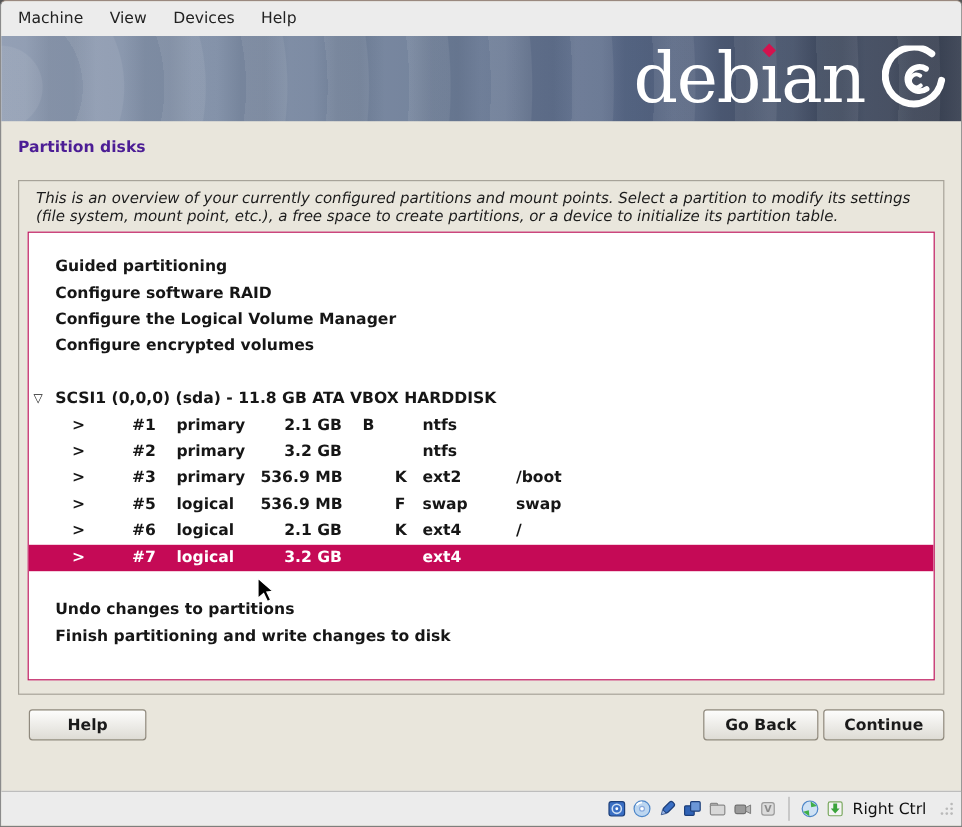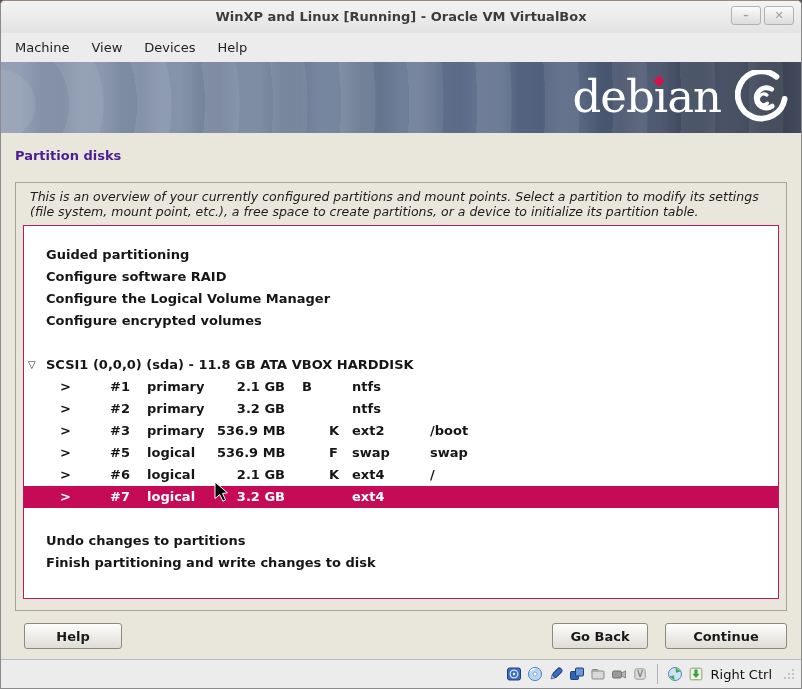--- a/index.html
+++ b/index.html
@@ -42,21 +42,21 @@
   .banner{
     position:relative; height:71px; flex:0 0 71px; overflow:hidden;
     background:
       repeating-radial-gradient(circle at 0% 60%, rgba(255,255,255,0.07) 0 34px, rgba(255,255,255,0) 35px 68px),
       repeating-linear-gradient(90deg, rgba(255,255,255,0.05) 0 20px, rgba(0,0,0,0.045) 40px 60px, rgba(255,255,255,0.05) 80px),
       linear-gradient(90deg,#8e9bb1 0%,#7e8da5 22%,#6d7d97 45%,#566685 66%,#424d63 86%,#3a4253 100%);
   }
   .wordmark{
     position:absolute; right:80px; top:2px;
     font-family:"DejaVu Serif","Liberation Serif",serif;
-    font-size:45px; line-height:66px; color:#fff; letter-spacing:-1px;
+    font-size:58px; line-height:66px; color:#fff; letter-spacing:-1px;
   }
   .iwrap{ position:relative; }
   .debian-dot{
     position:absolute; left:50%; top:7px; width:8px; height:8px; margin-left:-5px;
     background:#d4134e; transform:rotate(45deg);
   }
   .swirl{ position:absolute; right:12px; top:8px; }
 
   
   .content{ flex:1 1 auto; padding:0 14px; position:relative; }
@@ -96,52 +96,41 @@
   .button-row{ display:flex; margin-top:12px; align-items:center; }
   .btn{
     height:26px; border:1px solid #908a7e; border-radius:3px;
     background:linear-gradient(#fdfdfc,#dedcd5);
     font-size:13px; font-weight:bold; color:#1a1a1a;
     display:flex; align-items:center; justify-content:center;
   }
   .btn-screenshot{ width:98px; }
   .btn-help{ width:98px; margin-left:9px; }
   .btn-goback{ width:96px; margin-left:auto; }
-  .btn-continue{ width:122px; margin-left:17px; }
+  .btn-continue{ width:101px; margin-left:4px; }
 
   
   .statusbar{
     flex:0 0 29px; height:29px; border-top:1px solid #bdbdbd; background:#ececec;
     display:flex; align-items:center; justify-content:flex-end;
     padding-right:6px; gap:5px;
   }
   .sicon{ width:16px; height:16px; flex:0 0 16px; }
   .sep{ width:1px; height:20px; background:#b0b0b0; margin:0 4px; }
   .hostkey{ font-size:13px; color:#111; margin-left:2px; }
   .grip{ margin-left:6px; }
 
   
   .cursor{ position:absolute; left:213px; top:480px; z-index:50; pointer-events:none; }
 </style>
 </head>
 <body>
 
 <div class="vbox-window">
 
-  <div class="titlebar">
-    <div class="title">WinXP and Linux [Running] - Oracle VM VirtualBox</div>
-    <div class="winbtns">
-      <div class="winbtn">
-          <span>–</span>
-        </div>
-      <div class="winbtn">
-          <span>✕</span>
-        </div>
-    </div>
-  </div>
 
   <div class="menubar">
     <div class="menu-item">Machine</div>
     <div class="menu-item">View</div>
     <div class="menu-item">Devices</div>
     <div class="menu-item">Help</div>
   </div>
 
   <div class="banner">
     <div class="wordmark"><span>deb</span><span class="iwrap"><span>ı</span><i class="debian-dot"></i></span><span>an</span></div>

